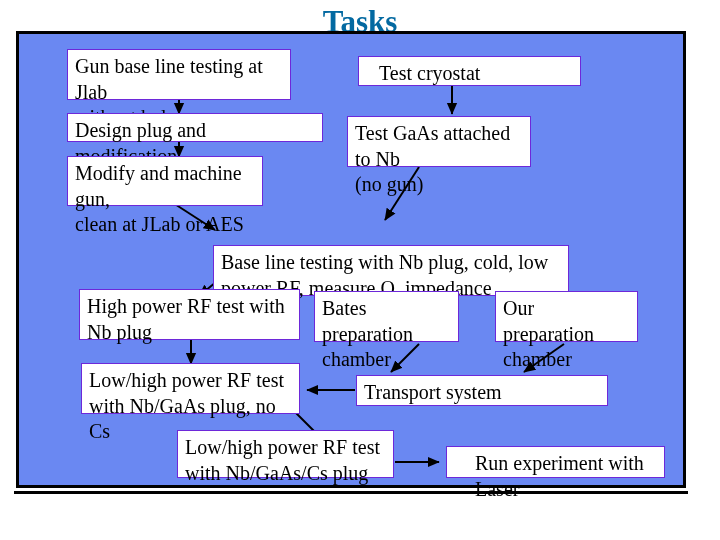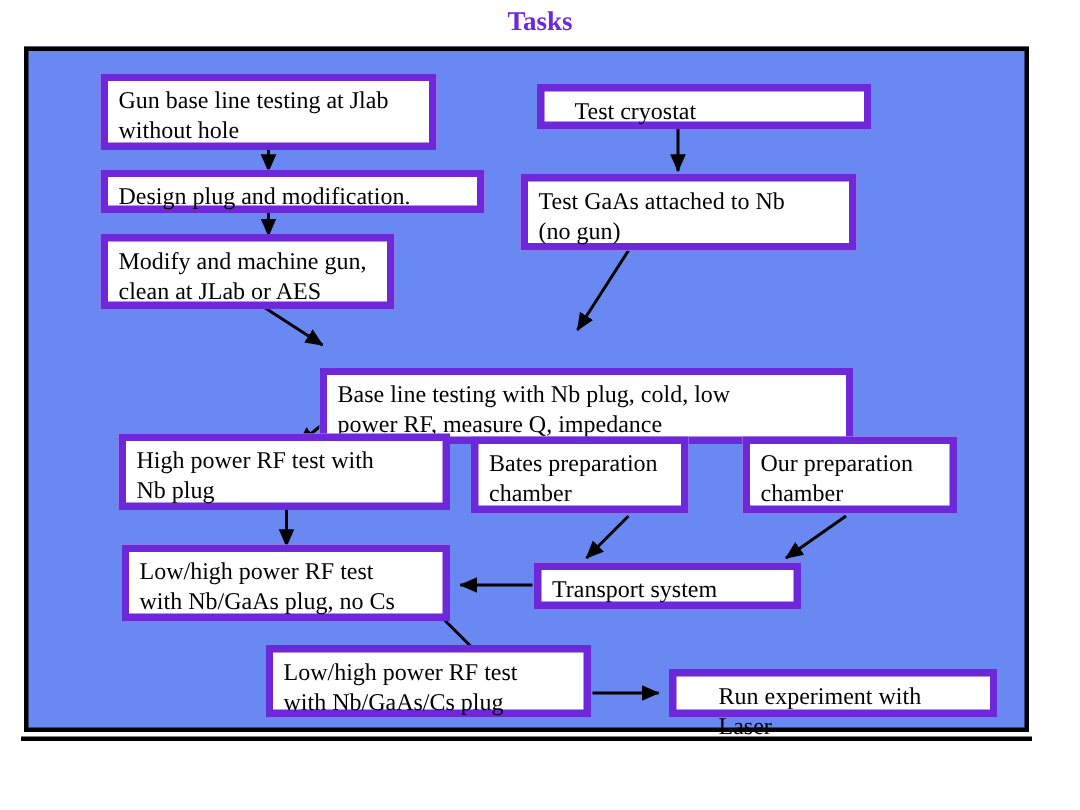--- a/index.html
+++ b/index.html
@@ -16,46 +16,46 @@
   }
 
   
   #slide-title {
     position: absolute;
     left: 0;
     top: 4px;
     width: 720px;
     text-align: center;
     font-family: "Liberation Serif", serif;
-    font-size: 18px;
+    font-size: 31px;
     font-weight: bold;
-    color: #6d28d9;
+    color: #0369a1;
     letter-spacing: 0px;
   }
 
   
   #diagram-panel {
     position: absolute;
     left: 16px;
     top: 31px;
     width: 670px;
     height: 457px;
     background: #6a88f2;
     border: 3px solid #000000;
     box-sizing: border-box;
   }
 
   
   .pbox {
     position: absolute;
     background: #ffffff;
-    border: 5px solid #6d28d9;
+    border: 1px solid #6d28d9;
     box-sizing: border-box;
     font-family: "Liberation Serif", serif;
-    font-size: 16px;
+    font-size: 20px;
     color: #000000;
     line-height: 1.28;
     padding: 4px 7px 3px 7px;
   }
 
   
   #connectors {
     position: absolute;
     left: 0;
     top: 0;
@@ -133,21 +133,21 @@
 
   <div class="pbox" style="left:48px; top:122px; width:196px; height:50px;">
     <div>Modify and machine gun,</div>
     <div>clean at JLab or AES</div>
   </div>
 
   <div class="pbox" style="left:339px; top:22px; width:223px; height:30px;padding-left:20px;">
     <div>Test cryostat</div>
   </div>
 
-  <div class="pbox" style="left:328px; top:82px; width:224px; height:51px;">
+  <div class="pbox" style="left:328px; top:82px; width:184px; height:51px;">
     <div>Test GaAs attached to Nb</div>
     <div>(no gun)</div>
   </div>
 
   <div class="pbox" style="left:194px; top:187px; width:356px; height:51px;margin-top:24px;">
     <div>Base line testing with Nb plug, cold, low</div>
     <div>power RF, measure Q, impedance</div>
   </div>
 
   <div class="pbox" style="left:60px; top:255px; width:221px; height:51px;">
@@ -163,21 +163,21 @@
   <div class="pbox" style="left:476px; top:257px; width:143px; height:51px;">
     <div>Our preparation</div>
     <div>chamber</div>
   </div>
 
   <div class="pbox" style="left:62px; top:329px; width:219px; height:51px;">
     <div>Low/high power RF test</div>
     <div>with Nb/GaAs plug, no Cs</div>
   </div>
 
-  <div class="pbox" style="left:337px; top:341px; width:178px; height:31px;font-family:Liberation Serif, serif;">
+  <div class="pbox" style="left:337px; top:341px; width:252px; height:31px;font-family:Liberation Serif, serif;">
     <div>Transport system</div>
   </div>
 
   <div class="pbox" style="left:158px; top:396px; width:217px; height:48px;">
     <div>Low/high power RF test</div>
     <div>with Nb/GaAs/Cs plug</div>
   </div>
 
   <div class="pbox" style="left:427px; top:412px; width:219px; height:32px;padding-left:28px;">
     <div>Run experiment with Laser</div>

